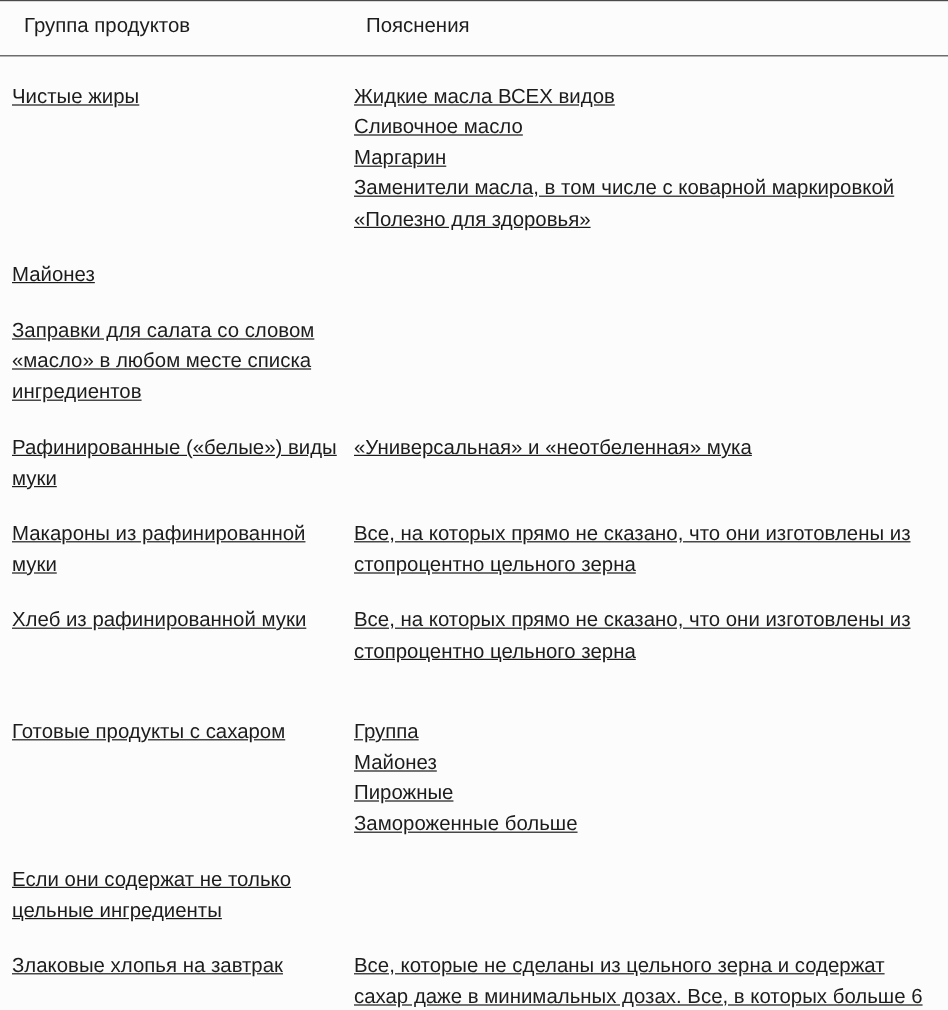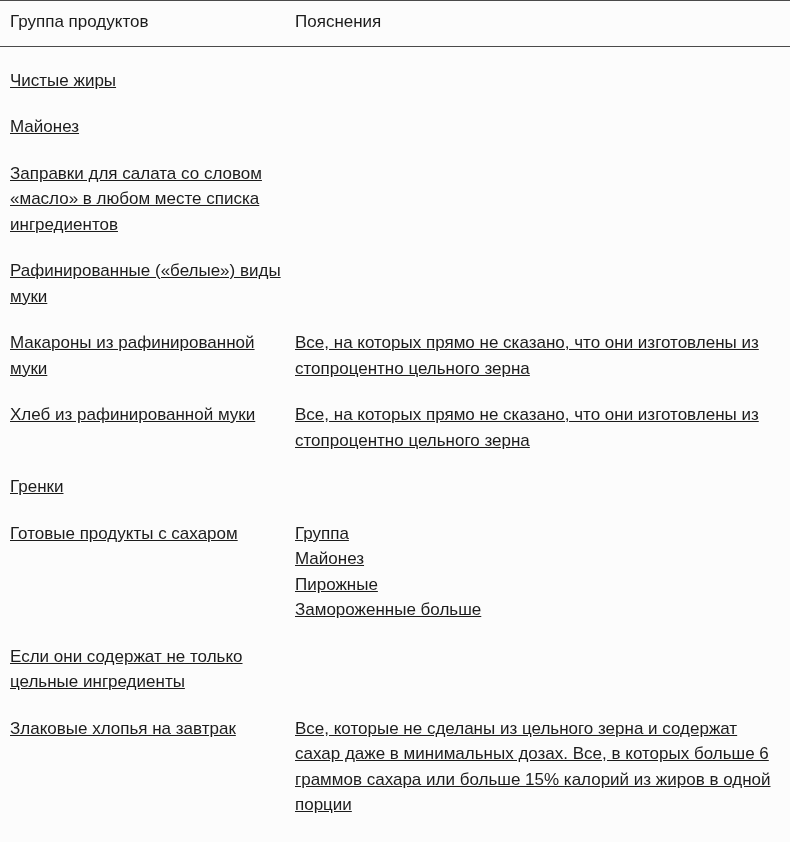--- a/index.html
+++ b/index.html
@@ -21,21 +21,21 @@
       padding: 0 10px 14px 10px;
       box-sizing: border-box;
       width: 790px;
     }
     .grid-2col {
       display: grid;
       grid-template-columns: 275px 1fr;
       column-gap: 10px;
     }
     .table-header {
-      padding: 8px 10px 11px 10px;
+      padding: 8px 10px 11px 20px;
       margin: 0 -10px;
       border-bottom: 1px solid #4a4a4a;
     }
     .table-header .cell {
       font-size: 17px;
     }
     .row {
       margin-top: 21px;
       text-decoration: underline;
     }
@@ -58,52 +58,60 @@
 
 <div class="table">
 
   <div class="table-header grid-2col">
     <div class="cell">Группа продуктов</div>
     <div class="cell">Пояснения</div>
   </div>
 
   <div class="row grid-2col">
     <div class="cell group-cell">Чистые жиры</div>
+    <div class="cell explanation-cell">
+      <p>Жидкие масла ВСЕХ видов</p>
+      <p>Сливочное масло</p>
+      <p>Маргарин</p>
+      <p>Заменители масла, в том числе с коварной маркировкой «Полезно для здоровья»</p>
+    </div>
   </div>
 
   <div class="row grid-2col">
     <div class="cell group-cell">Майонез</div>
     <div class="cell explanation-cell"></div>
   </div>
 
   <div class="row grid-2col">
     <div class="cell group-cell">Заправки для салата со словом «масло» в любом месте списка ингредиентов</div>
     <div class="cell explanation-cell"></div>
   </div>
 
   <div class="row grid-2col">
     <div class="cell group-cell">Рафинированные («белые») виды муки</div>
+    <div class="cell explanation-cell">
+      <p>«Универсальная» и «неотбеленная» мука</p>
+    </div>
   </div>
 
   <div class="row grid-2col">
     <div class="cell group-cell">Макароны из рафинированной муки</div>
     <div class="cell explanation-cell">
       <p>Все, на которых прямо не сказано, что они изготовлены из стопроцентно цельного зерна</p>
     </div>
   </div>
 
   <div class="row grid-2col">
     <div class="cell group-cell">Хлеб из рафинированной муки</div>
     <div class="cell explanation-cell">
       <p>Все, на которых прямо не сказано, что они изготовлены из стопроцентно цельного зерна</p>
     </div>
   </div>
 
   <div class="row grid-2col">
-    <div class="cell group-cell">Гренки</div>
     <div class="cell explanation-cell"></div>
   </div>
 
   <div class="row grid-2col">
     <div class="cell group-cell">Готовые продукты с сахаром</div>
     <div class="cell explanation-cell">
       <p>Группа</p>
       <p>Майонез</p>
       <p>Пирожные</p>
       <p>Замороженные больше</p>

